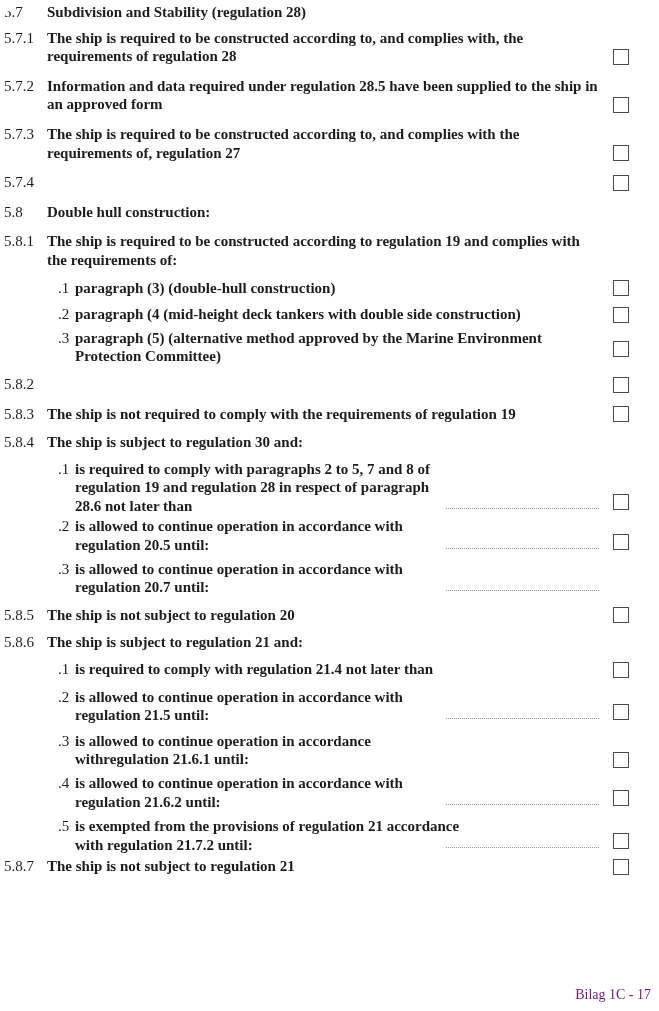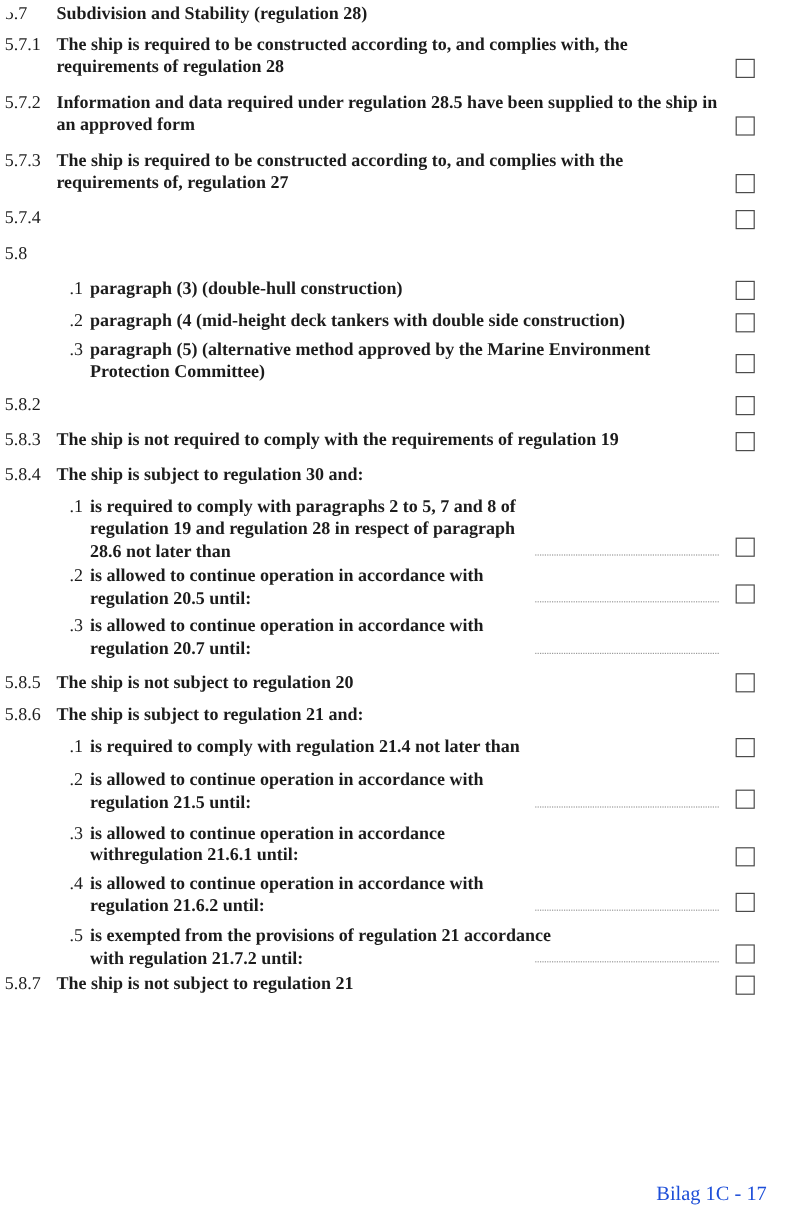--- a/index.html
+++ b/index.html
@@ -16,21 +16,21 @@
   .cb{
     position:absolute;right:14px;bottom:1px;width:14px;height:14px;
     border:1.5px solid #4b4b4b;background:#ffffff;
   }
   .dotted .cb{bottom:5px;}
   .cb-mid .cb{bottom:9px;}
   .dline{
     position:absolute;right:44px;bottom:6px;width:153px;height:0;
     border-bottom:1.6px dotted #999999;
   }
-  .footer{position:absolute;right:20px;bottom:6px;font-size:17px;color:#1d4ed8;}
+  .footer{position:absolute;right:8px;bottom:6px;font-size:14px;color:#701a75;}
   .g0{margin-bottom:0px}.g2{margin-bottom:2px}.g3{margin-bottom:3px}
   .g5{margin-bottom:5px}.g6{margin-bottom:6px}.g7{margin-bottom:7px}
   .g8{margin-bottom:8px}.g9{margin-bottom:9px}.g10{margin-bottom:10px}
   .g11{margin-bottom:11px}
 </style>
 </head>
 <body>
 
 <div class="page">
 
@@ -60,22 +60,28 @@
     <span class="cb"></span>
   </div>
 
   <div class="row g11">
     <span class="num">5.7.4</span>
     <span class="cb"></span>
   </div>
 
   <div class="row g11">
     <span class="num">5.8</span>
+    <span class="text">Double hull construction:</span>
   </div>
 
+  <div class="row g9">
+    <span class="num">5.8.1</span>
+    <span class="text">The ship is required to be constructed according to regulation 19 and complies with
+the requirements of:</span>
+  </div>
 
   <div class="row sub g8">
     <span class="num">.1</span>
     <span class="text">paragraph (3) (double-hull construction)</span>
     <span class="cb"></span>
   </div>
 
   <div class="row sub g5">
     <span class="num">.2</span>
     <span class="text">paragraph (4 (mid-height deck tankers with double side construction)</span>

